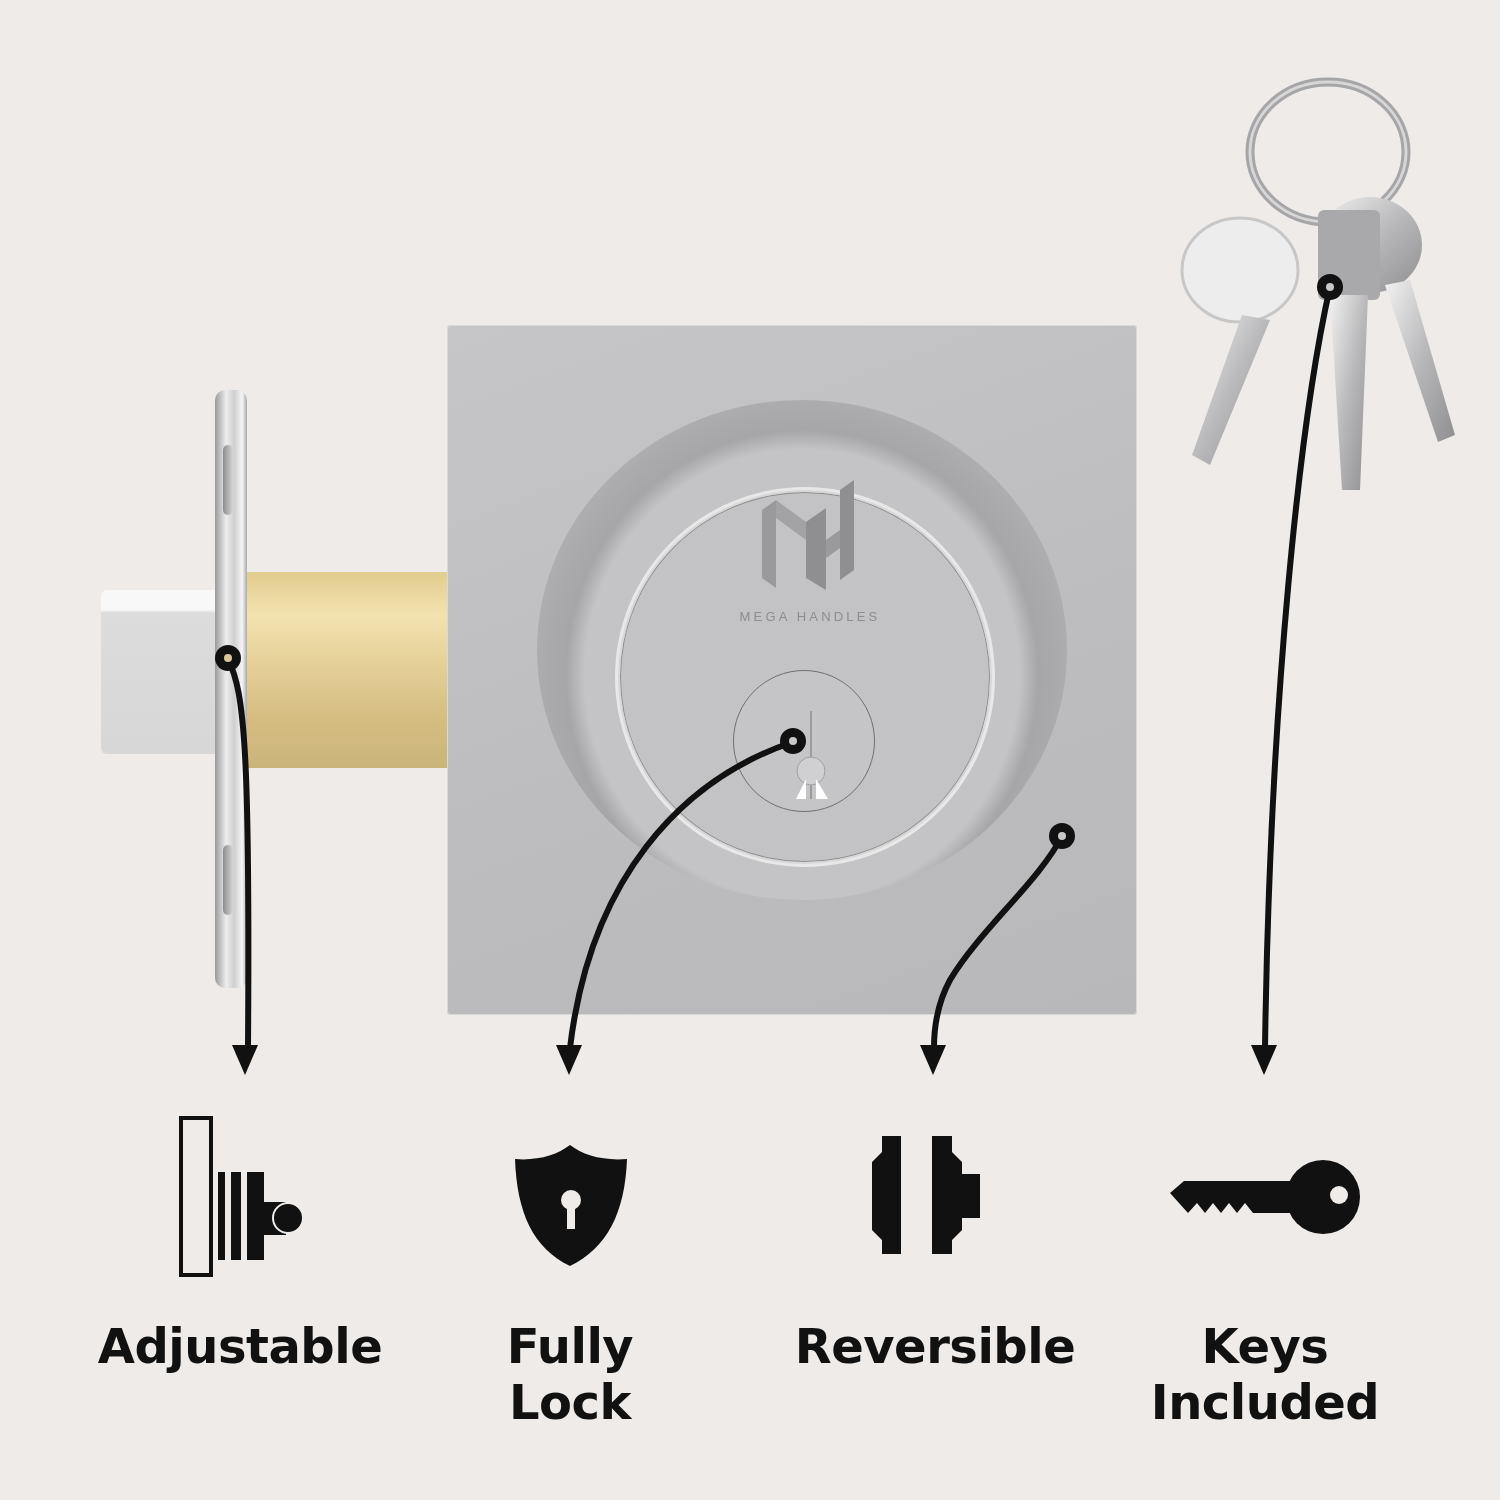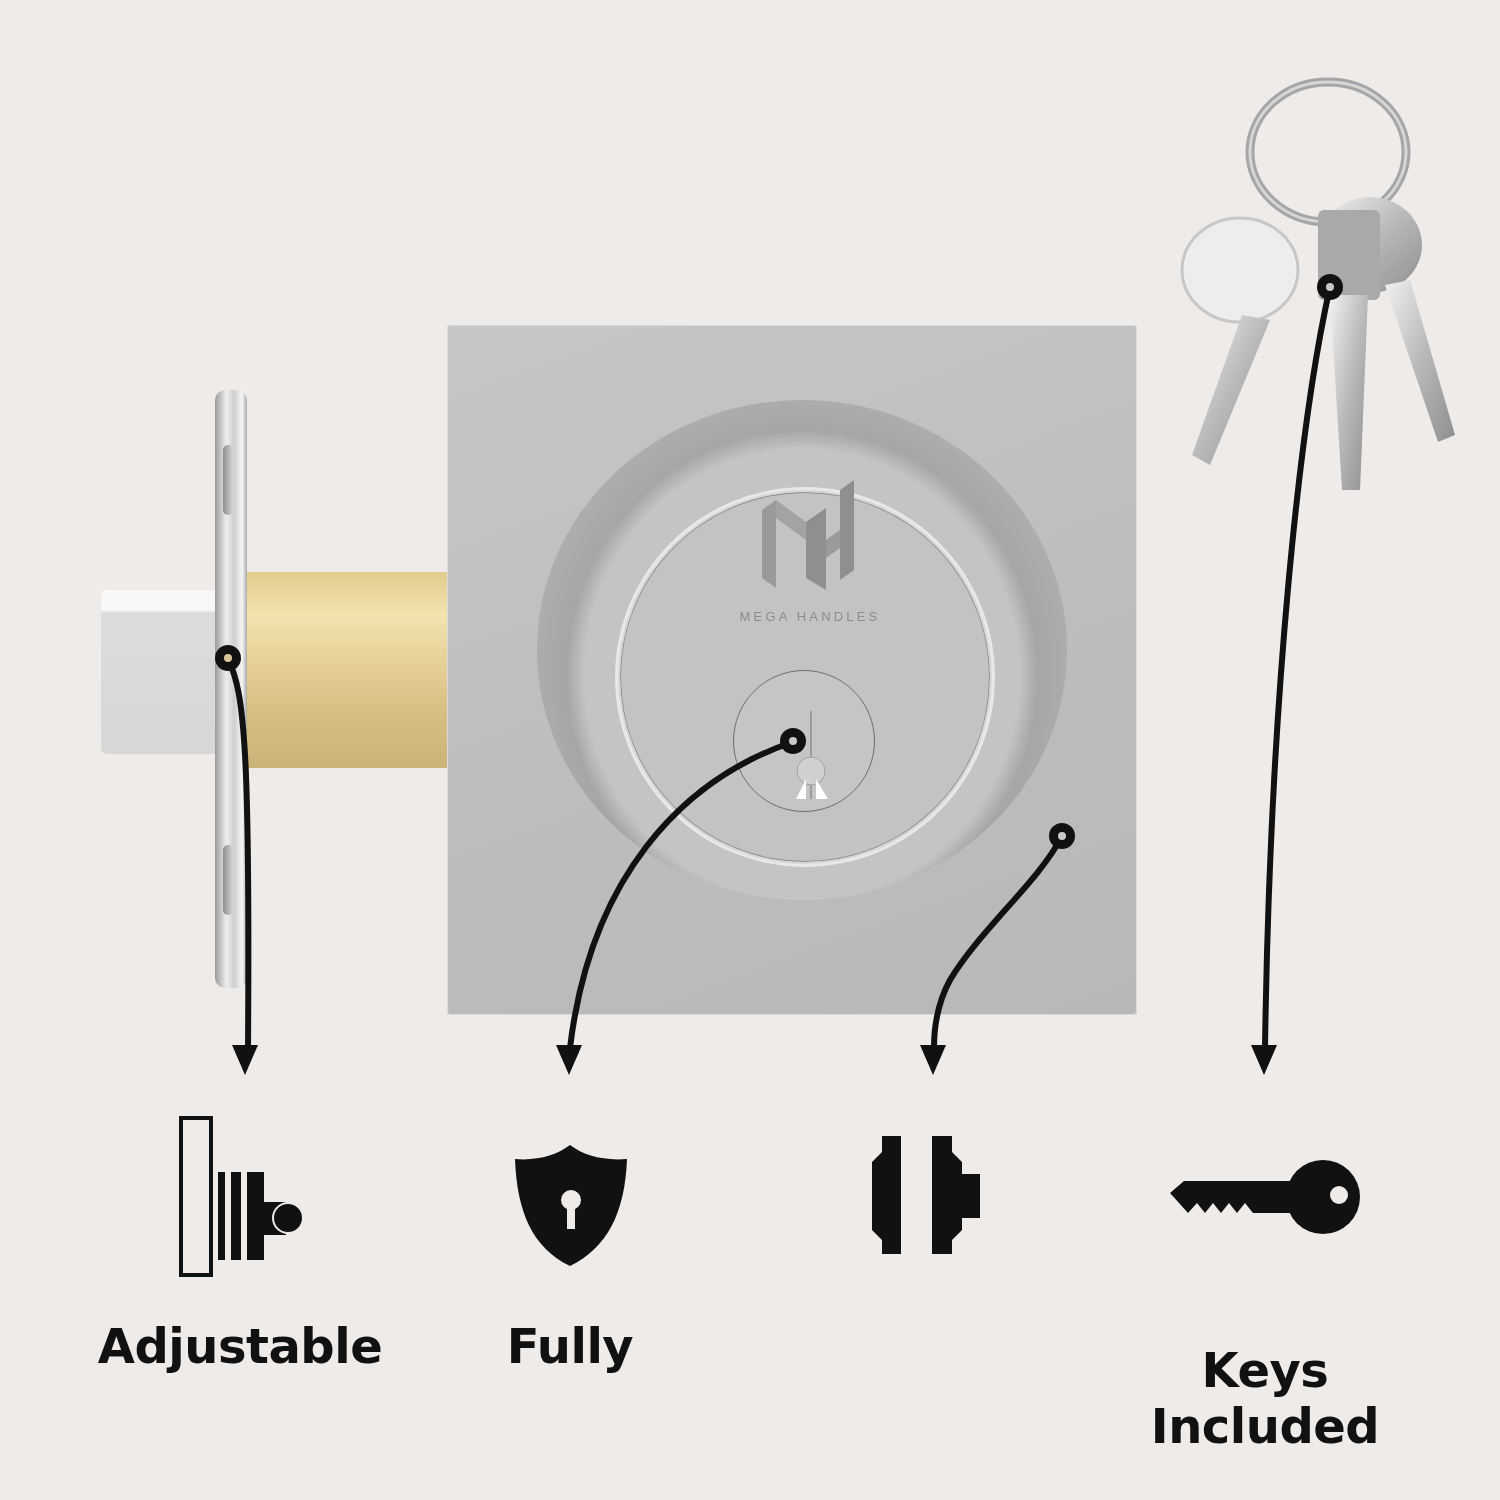--- a/index.html
+++ b/index.html
@@ -172,32 +172,34 @@
     <span>Adjustable</span>
   </div>
 
   <svg class="feature-icon" style="left:512px;top:1143px;" width="118" height="125" viewBox="0 0 118 125">
     <path d="M3,16 C25,18 45,12 58,2 C71,12 91,18 115,16 C113,70 95,105 58,123 C21,105 5,70 3,16 Z" fill="#111"></path>
     <circle cx="59" cy="57" r="10" fill="#eeebe8"></circle>
     <rect x="55" y="60" width="8" height="26" fill="#eeebe8"></rect>
   </svg>
   <div class="feature-label" style="left:390px;">
     <span>Fully</span>
+    <span>Lock</span>
   </div>
 
   <svg class="feature-icon" style="left:870px;top:1132px;" width="115" height="125" viewBox="0 0 115 125">
     <path d="M12,4 L31,4 L31,122 L12,122 L12,108 L2,98 L2,30 L12,20 Z" fill="#111"></path>
     <path d="M62,4 L82,4 L82,20 L92,30 L92,42 L110,42 L110,86 L92,86 L92,98 L82,108 L82,122 L62,122 Z" fill="#111"></path>
   </svg>
   <div class="feature-label" style="left:755px;">
+    <span>Reversible</span>
   </div>
 
   <svg class="feature-icon" style="left:1168px;top:1157px;" width="195" height="80" viewBox="0 0 195 80">
     <path d="M2,36 L16,24 L130,24 L130,56 L85,56 L77,46 L69,56 L61,46 L53,56 L45,46 L37,56 L29,46 L20,56 Z" fill="#111"></path>
     <circle cx="155" cy="40" r="37" fill="#111"></circle>
     <circle cx="171" cy="38" r="9" fill="#eeebe8"></circle>
   </svg>
-  <div class="feature-label" style="left:1085px;margin-top:24px;">
+  <div class="feature-label" style="left:1085px;">
     <span>Keys</span>
     <span>Included</span>
   </div>
 
 </div>
 
 </body></html>

